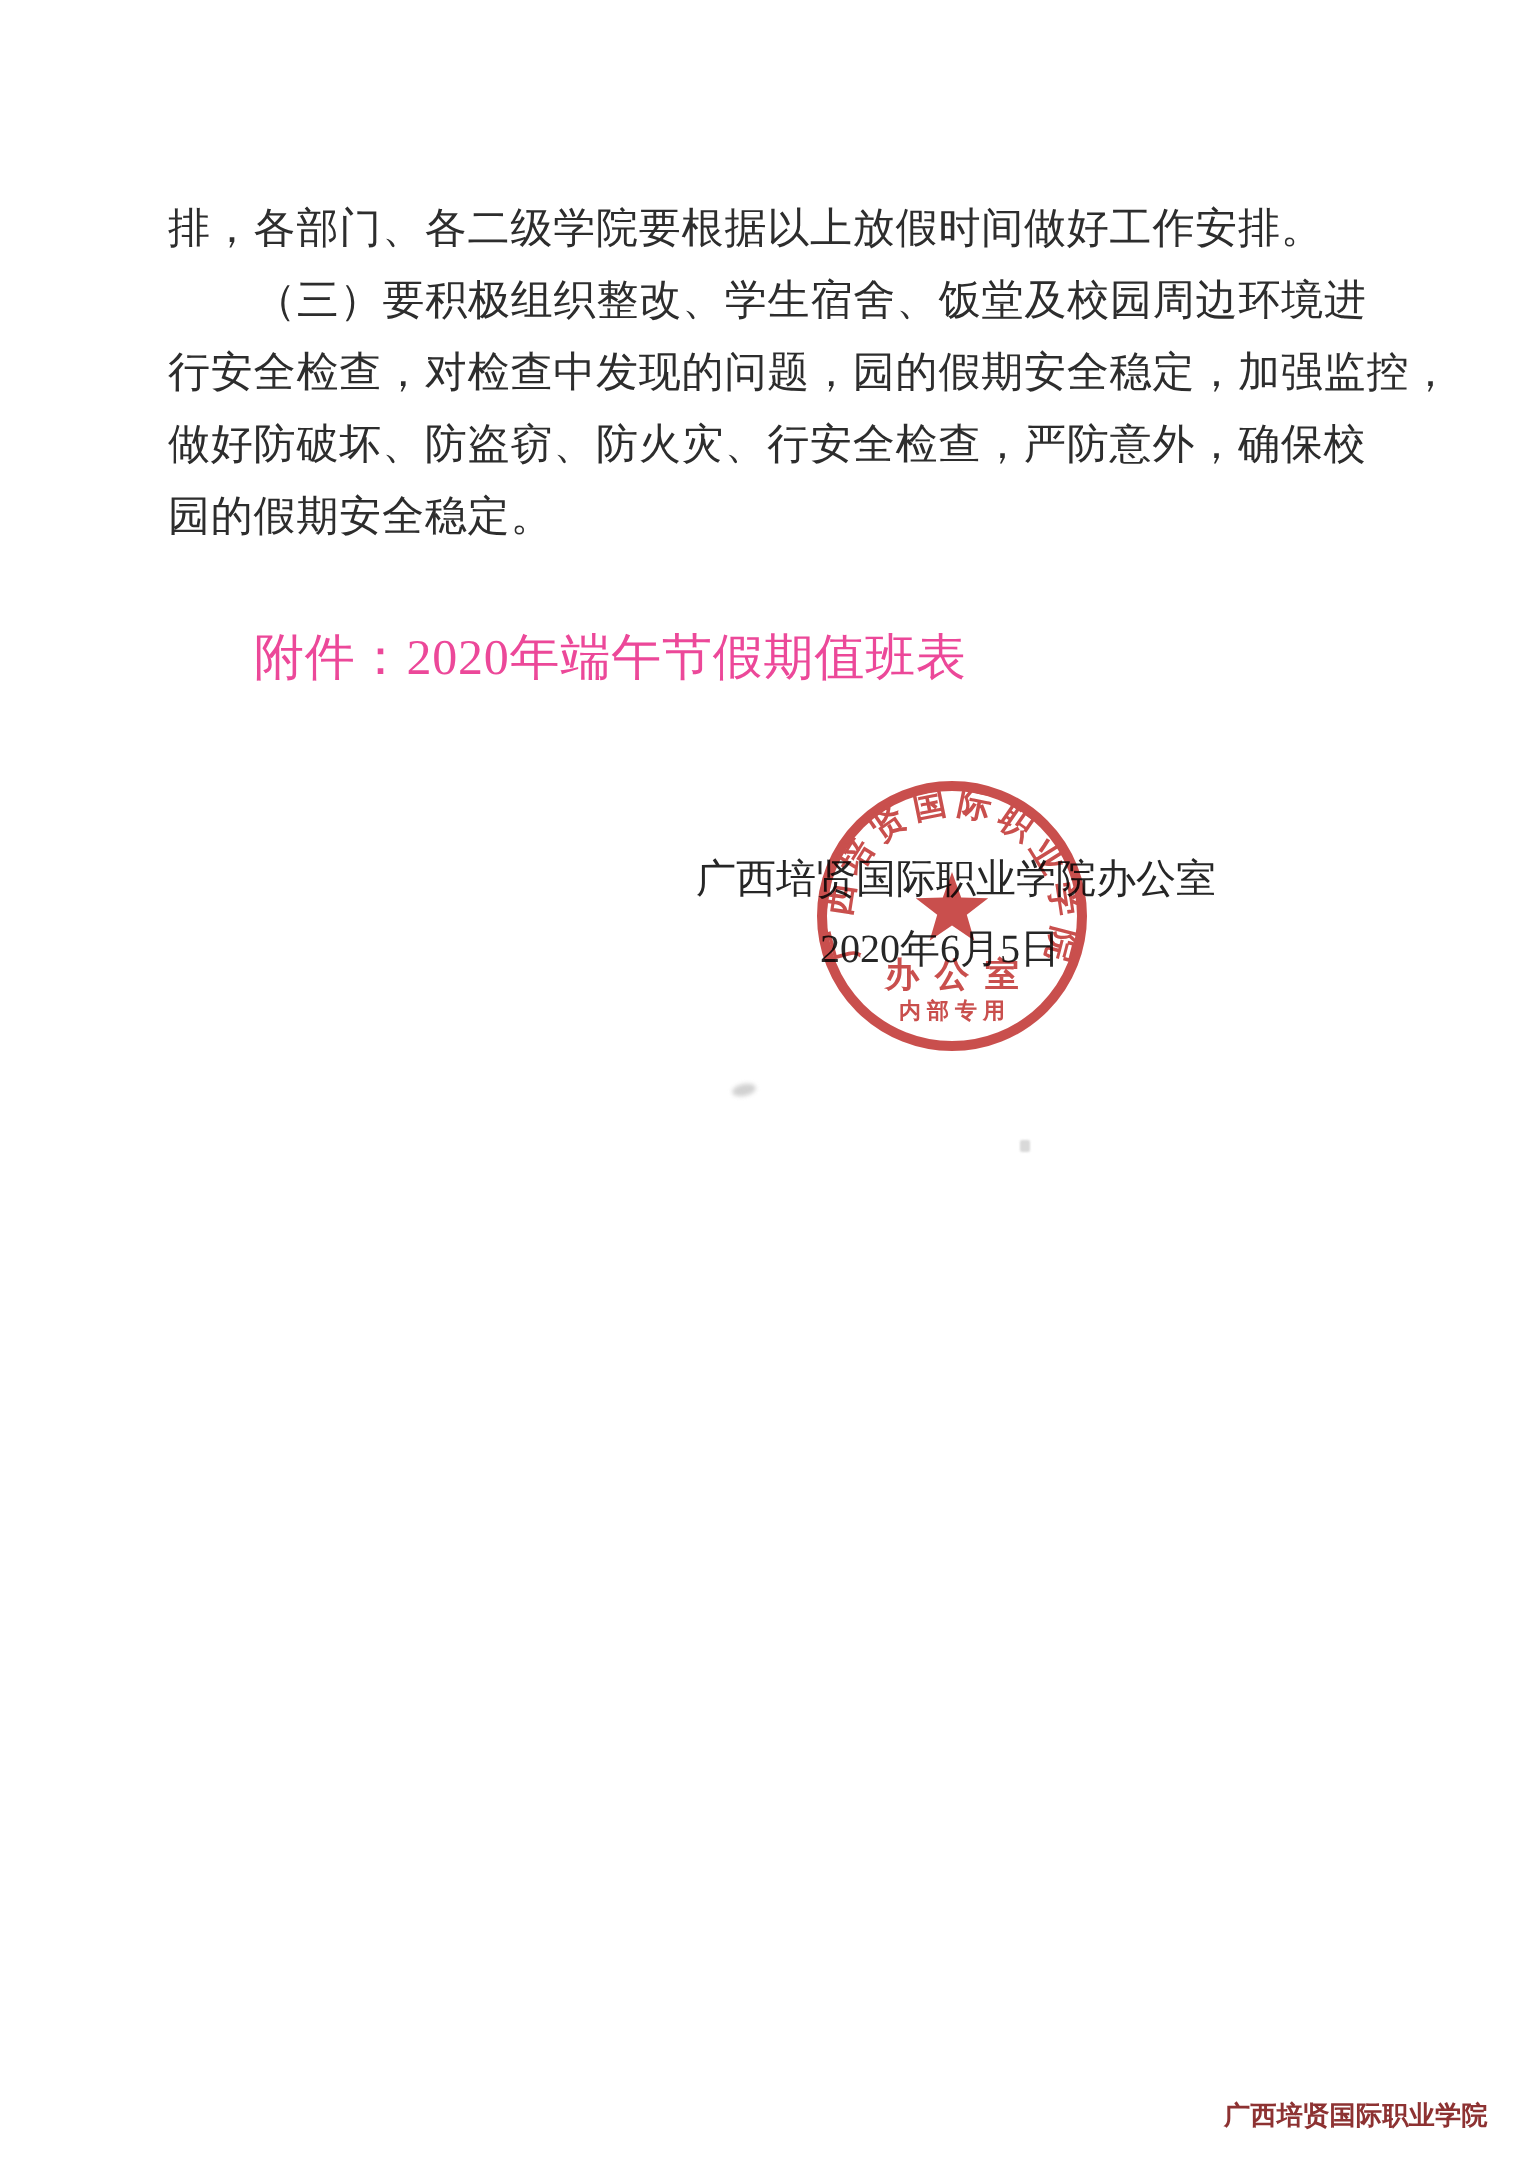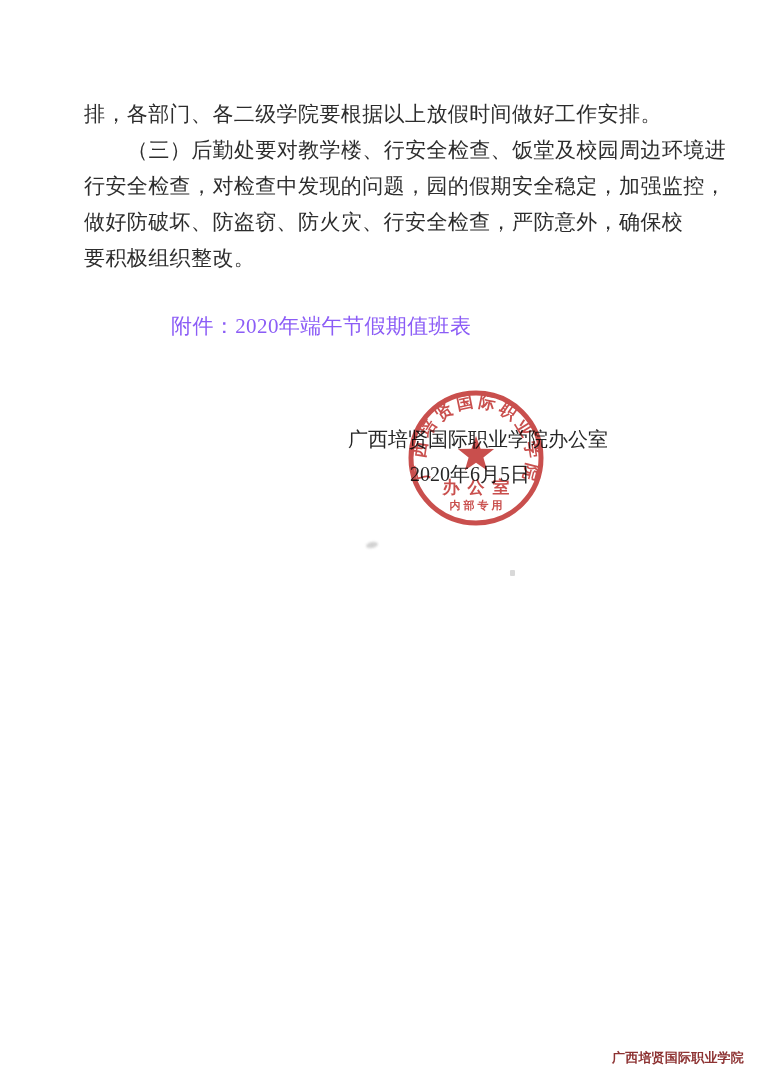--- a/index.html
+++ b/index.html
@@ -25,25 +25,24 @@
     line-height: 36px;
     letter-spacing: 0.4px;
     color: #2d2d2d;
   }
   .body-line { white-space: nowrap; }
   .body-line.indent { padding-left: 43px; }
   .attachment-line {
     position: absolute;
     left: 127px;
     top: 312px;
-    font-size: 21px;
+    font-size: 25px;
     letter-spacing: 0.4px;
     white-space: nowrap;
-    color: #8b5cf6;
-    margin-left: 44px;
+    color: #ec4899;
   }
   .signature-office {
     position: absolute;
     left: 348px;
     top: 426px;
     font-size: 20px;
     letter-spacing: 0px;
     white-space: nowrap;
     color: #262626;
   }
@@ -115,24 +114,24 @@
     opacity: 0.7;
   }
 </style>
 </head>
 <body>
 
 <div class="page">
 
   <div class="body-text">
     <div class="body-line">排，各部门、各二级学院要根据以上放假时间做好工作安排。</div>
-    <div class="body-line indent">（三）后勤处要对教学楼、行安全检查、饭堂及校园周边环境进</div>
+    <div class="body-line indent">（三）要积极组织整改、学生宿舍、饭堂及校园周边环境进</div>
     <div class="body-line">行安全检查，对检查中发现的问题，园的假期安全稳定，加强监控，</div>
     <div class="body-line">做好防破坏、防盗窃、防火灾、行安全检查，严防意外，确保校</div>
-    <div class="body-line">要积极组织整改。</div>
+    <div class="body-line">园的假期安全稳定。</div>
   </div>
 
   <div class="attachment-line">附件：2020年端午节假期值班表</div>
 
   <div class="signature-office">广西培贤国际职业学院办公室</div>
   <div class="signature-date">2020年6月5日</div>
 
   <div class="seal" style="color: rgb(197, 64, 62);">
     <svg width="150" height="150" viewBox="0 0 150 150">
       <defs>

